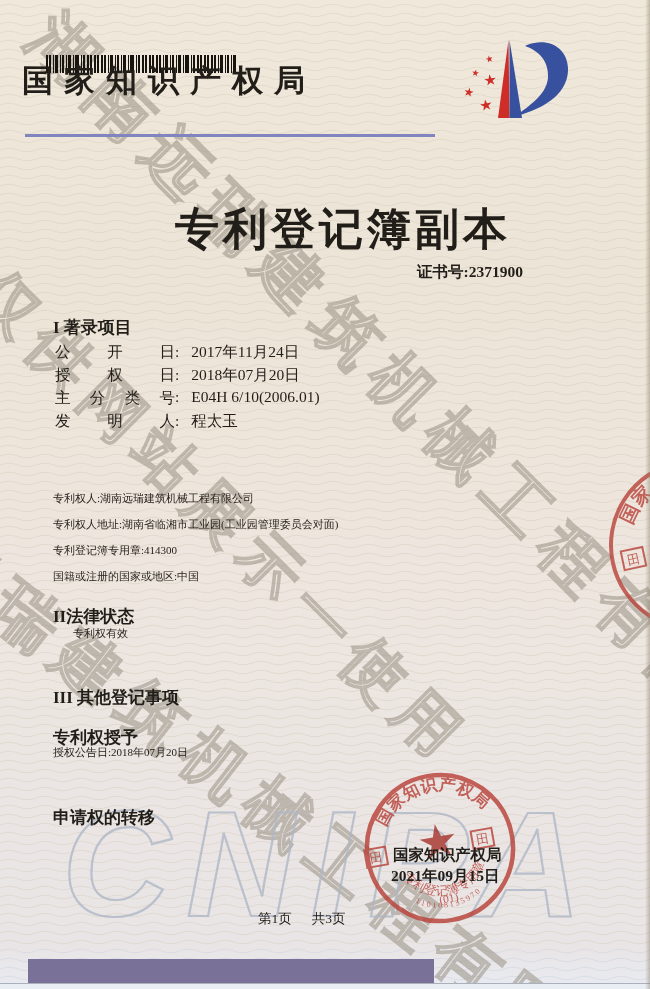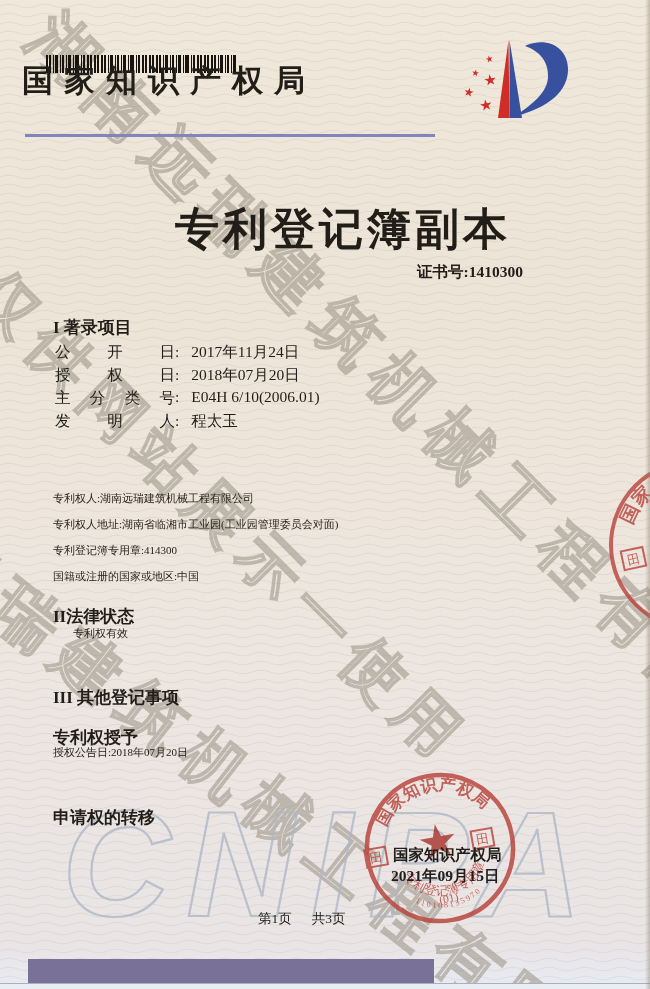--- a/index.html
+++ b/index.html
@@ -301,21 +301,21 @@
     <g fill="#cf2e28" font-family="DejaVu Sans, sans-serif" text-anchor="middle">
       <text x="38" y="26" font-size="9" transform="rotate(-12 38 26)">★</text>
       <text x="23" y="40" font-size="9" transform="rotate(10 23 40)">★</text>
       <text x="39" y="49" font-size="15" transform="rotate(-8 39 49)">★</text>
       <text x="16" y="60" font-size="12" transform="rotate(12 16 60)">★</text>
       <text x="35" y="74" font-size="15" transform="rotate(-10 35 74)">★</text>
     </g>
   </svg>
 
   <div class="abs doc-title content">专利登记簿副本</div>
-  <div class="abs meta cert content"><span>证书号</span><span>:</span><span>1410300</span></div>
+  <div class="abs meta cert content"><span>证书号</span><span>:</span><span>2371900</span></div>
 
   <div class="abs sec-head content" style="left:53px;top:316px;">I 著录项目</div>
   <div class="abs rows content">
     <div class="row"><span class="row-label">公开日</span><span>:</span><span class="row-value">2017年11月24日</span></div>
     <div class="row"><span class="row-label">授权日</span><span>:</span><span class="row-value">2018年07月20日</span></div>
     <div class="row"><span class="row-label">主分类号</span><span>:</span><span class="row-value">E04H 6/10(2006.01)</span></div>
     <div class="row"><span class="row-label">发明人</span><span>:</span><span class="row-value">程太玉</span></div>
   </div>
   <div class="abs holder content">
     <div class="line">专利权人:湖南远瑞建筑机械工程有限公司</div>

